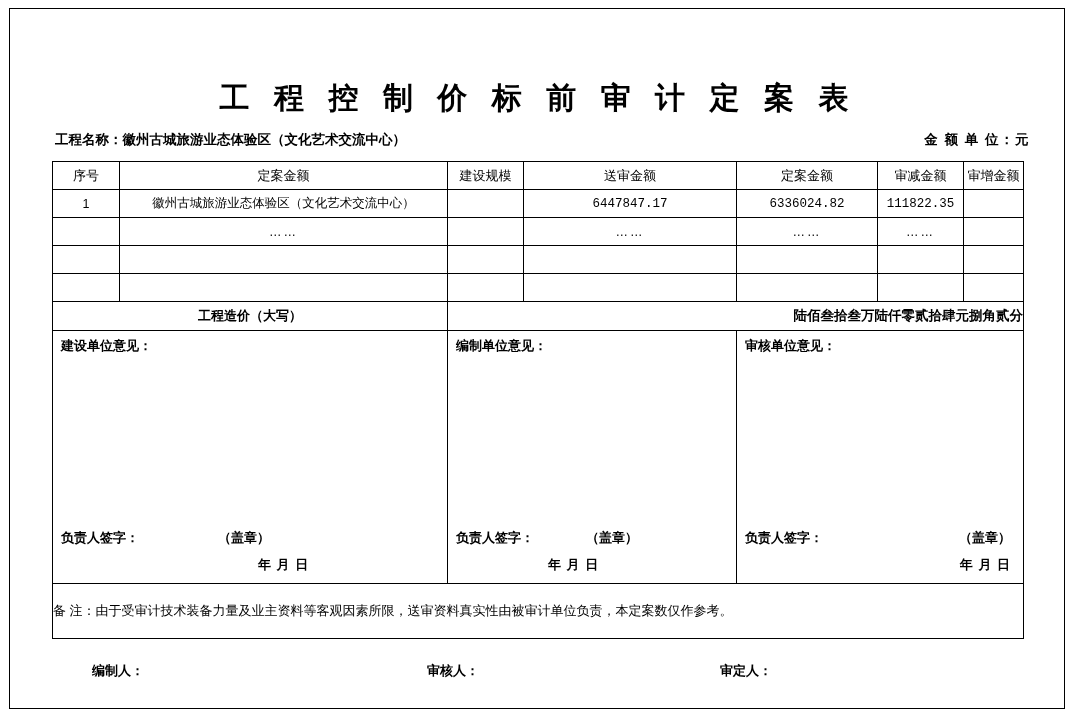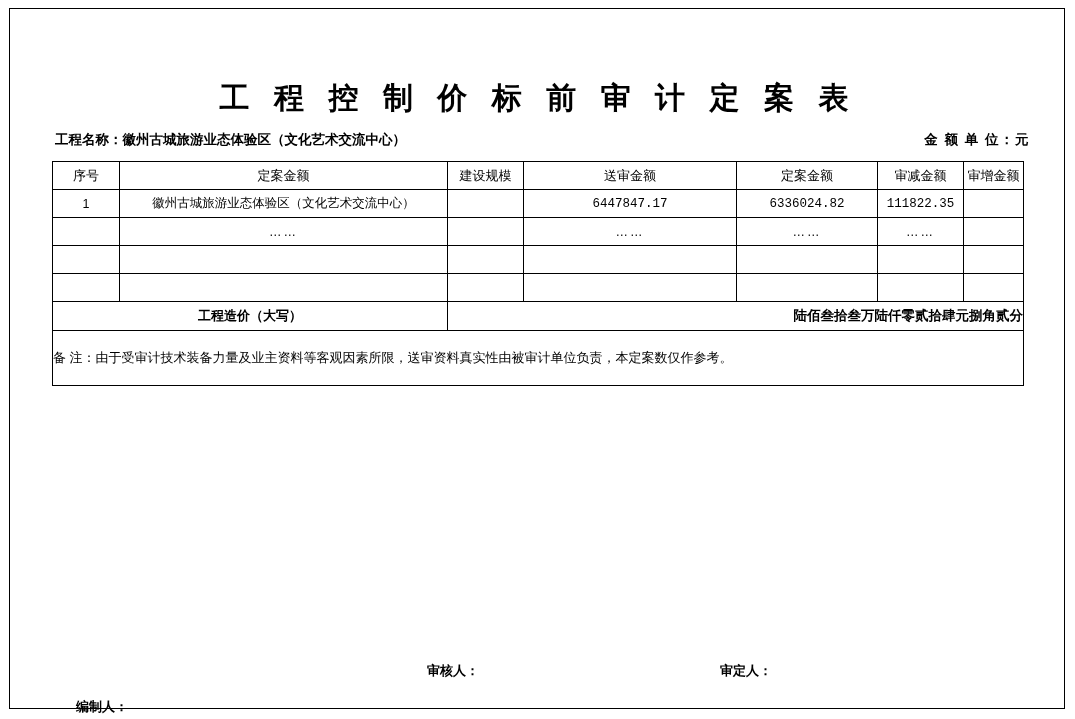--- a/index.html
+++ b/index.html
@@ -164,21 +164,21 @@
     top: 662px;
     width: 971px;
     height: 30px;
     font-size: 13px;
     font-weight: bold;
   }
   .footer span {
     position: absolute;
     top: 0;
   }
-  .f1 { left: 24px; margin-top: 36px; }
+  .f1 { left: 40px; }
   .f2 { left: 375px; }
   .f3 { left: 668px; }
 </style>
 </head>
 <body>
 
 <div class="page">
   <div class="sheet-border"></div>
 
   <div class="doc-title">工 程 控 制 价 标 前 审 计 定 案 表</div>
@@ -246,20 +246,40 @@
         <td class="num"></td>
         <td class="num"></td>
       </tr>
 
 
       <tr class="capital-row">
         <td colspan="2" class="label">工程造价（大写）</td>
         <td colspan="5" class="value">陆佰叁拾叁万陆仟零贰拾肆元捌角贰分</td>
       </tr>
 
+      <tr>
+        <td colspan="2" class="op-cell">
+          <div class="op-title">建设单位意见：</div>
+          <div class="op-sign">负责人签字：</div>
+          <div class="op-seal" style="left:165px;">（盖章）</div>
+          <div class="op-date" style="left:205px;">年    月    日</div>
+        </td>
+        <td colspan="2" class="op-cell">
+          <div class="op-title">编制单位意见：</div>
+          <div class="op-sign">负责人签字：</div>
+          <div class="op-seal" style="left:138px;">（盖章）</div>
+          <div class="op-date" style="left:100px;">年    月    日</div>
+        </td>
+        <td colspan="3" class="op-cell">
+          <div class="op-title">审核单位意见：</div>
+          <div class="op-sign">负责人签字：</div>
+          <div class="op-seal" style="right:12px;">（盖章）</div>
+          <div class="op-date" style="right:12px;">年    月    日</div>
+        </td>
+      </tr>
 
       <tr class="note-row">
         <td colspan="7">备  注：由于受审计技术装备力量及业主资料等客观因素所限，送审资料真实性由被审计单位负责，本定案数仅作参考。</td>
       </tr>
     </tbody>
   </table>
 
   <div class="footer">
     <span class="f1">编制人：</span>
     <span class="f2">审核人：</span>

